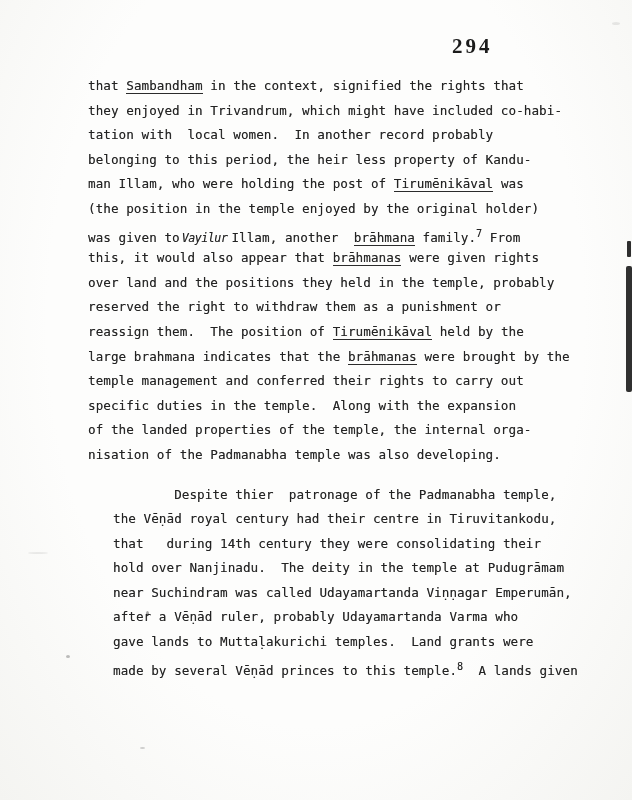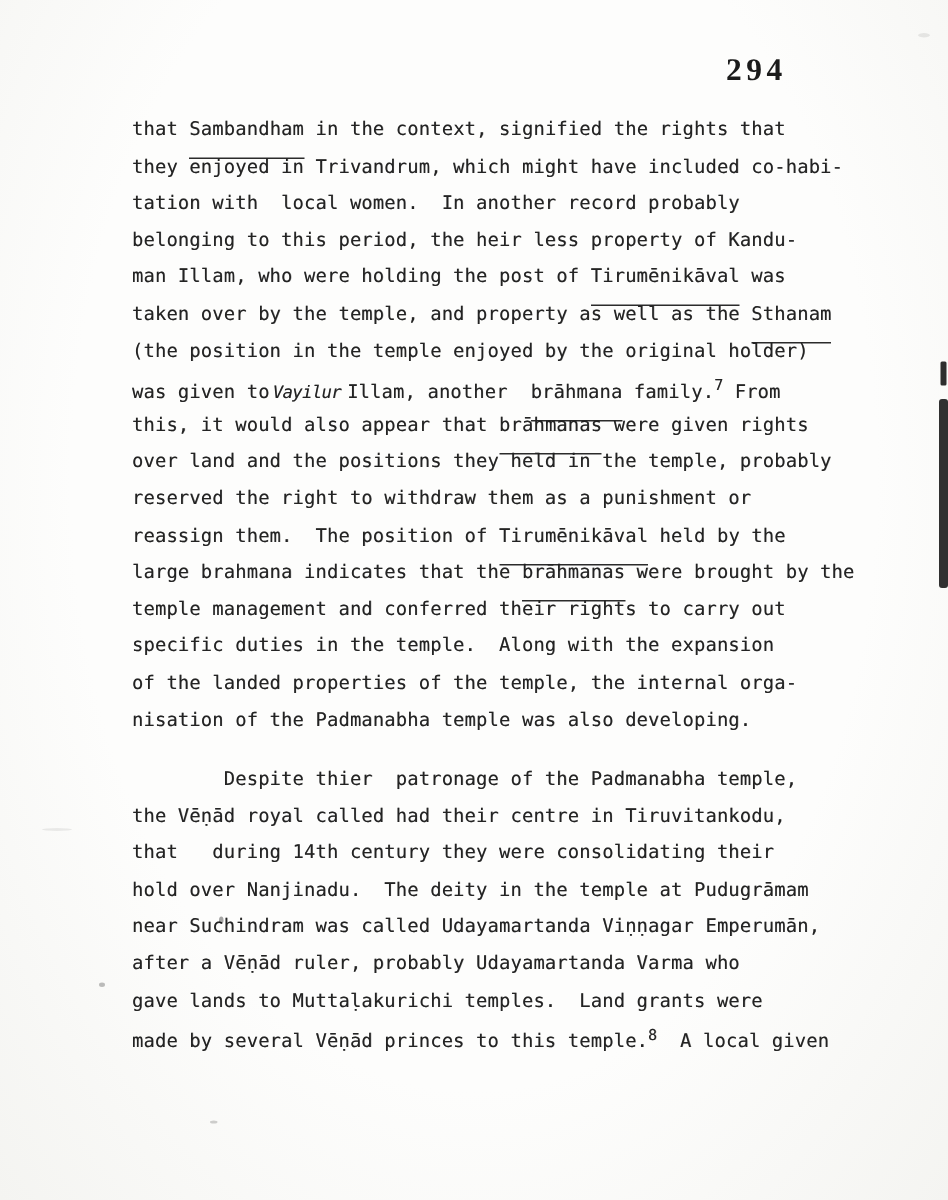--- a/index.html
+++ b/index.html
@@ -19,44 +19,44 @@
   }
   .page-number {
     position: absolute;
     left: 452px;
     top: 34px;
     font-family: "Liberation Serif", "DejaVu Serif", serif;
     font-weight: 700;
     font-size: 21px;
     letter-spacing: 3px;
     color: #1b1b1b;
-    margin-left: 32px;
   }
   .text-block {
     position: absolute;
     left: 88px;
     top: 74px;
     width: 506px;
     font-size: 12.5px;
     line-height: 24.6px;
     letter-spacing: 0.12px;
     color: #232323;
     text-shadow: 0.2px 0.2px 0.35px rgba(25,25,25,0.45);
   }
   .line {
     white-space: pre;
     height: 24.6px;
   }
   .para + .para {
     margin-top: 15px;
+    margin-left: 25px;
   }
   .seg { display: inline; text-align: right; }
   .u {
     border-bottom: 1.2px solid #2b2b2b;
-    padding-bottom: 12px;
+    padding-bottom: 0;
   }
   .sup {
     font-size: 10px;
     vertical-align: 5px;
     letter-spacing: 0;
   }
   .hw {
     font-style: italic;
     font-size: 11.5px;
     letter-spacing: -0.4px;
@@ -81,42 +81,41 @@
 <div class="page">
   <div class="page-number">294</div>
 
   <div class="text-block">
       <div class="para">
         <div class="line"><span class="seg">that </span><span class="seg u">Sambandham</span><span class="seg"> in the context, signified the rights that</span></div>
         <div class="line"><span class="seg">they enjoyed in Trivandrum, which might have included co-habi-</span></div>
         <div class="line"><span class="seg">tation with  local women.  In another record probably</span></div>
         <div class="line"><span class="seg">belonging to this period, the heir less property of Kandu-</span></div>
         <div class="line"><span class="seg">man Illam, who were holding the post of </span><span class="seg u">Tirumēnikāval</span><span class="seg"> was</span></div>
-        <div class="line"><span class="seg">taken over by the temple, and property as well as the </span><span class="seg u">Sthanam</span></div>
         <div class="line"><span class="seg">(the position in the temple enjoyed by the original holder)</span></div>
         <div class="line"><span class="seg">was given to</span><span class="seg hw">Vayilur</span><span class="seg">Illam, another  </span><span class="seg u">brāhmana</span><span class="seg"> family.</span><span class="seg sup">7</span><span class="seg"> From</span></div>
         <div class="line"><span class="seg">this, it would also appear that </span><span class="seg u">brāhmanas</span><span class="seg"> were given rights</span></div>
         <div class="line"><span class="seg">over land and the positions they held in the temple, probably</span></div>
         <div class="line"><span class="seg">reserved the right to withdraw them as a punishment or</span></div>
         <div class="line"><span class="seg">reassign them.  The position of </span><span class="seg u">Tirumēnikāval</span><span class="seg"> held by the</span></div>
         <div class="line"><span class="seg">large brahmana indicates that the </span><span class="seg u">brāhmanas</span><span class="seg"> were brought by the</span></div>
         <div class="line"><span class="seg">temple management and conferred their rights to carry out</span></div>
         <div class="line"><span class="seg">specific duties in the temple.  Along with the expansion</span></div>
         <div class="line"><span class="seg">of the landed properties of the temple, the internal orga-</span></div>
         <div class="line"><span class="seg">nisation of the Padmanabha temple was also developing.</span></div>
       </div>
       <div class="para">
         <div class="line"><span class="seg">        Despite thier  patronage of the Padmanabha temple,</span></div>
-        <div class="line"><span class="seg">the Vēṇād royal called had their centre in Tiruvitankodu,</span></div>
+        <div class="line"><span class="seg">the Vēṇād royal century had their centre in Tiruvitankodu,</span></div>
         <div class="line"><span class="seg">that   during 14th century they were consolidating their</span></div>
         <div class="line"><span class="seg">hold over Nanjinadu.  The deity in the temple at Pudugrāmam</span></div>
         <div class="line"><span class="seg">near Suchindram was called Udayamartanda Viṇṇagar Emperumān,</span></div>
         <div class="line"><span class="seg">after a Vēṇād ruler, probably Udayamartanda Varma who</span></div>
         <div class="line"><span class="seg">gave lands to Muttaḷakurichi temples.  Land grants were</span></div>
-        <div class="line"><span class="seg">made by several Vēṇād princes to this temple.</span><span class="seg sup">8</span><span class="seg">  A local given</span></div>
+        <div class="line"><span class="seg">made by several Vēṇād princes to this temple.</span><span class="seg sup">8</span><span class="seg">  A lands given</span></div>
       </div>
     </div>
 
   <div class="artifact bar1"></div>
   <div class="artifact bar2"></div>
   <div class="speck s1"></div>
   <div class="speck s2"></div>
   <div class="speck s3"></div>
   <div class="speck s4"></div>
   <div class="speck s5"></div>

